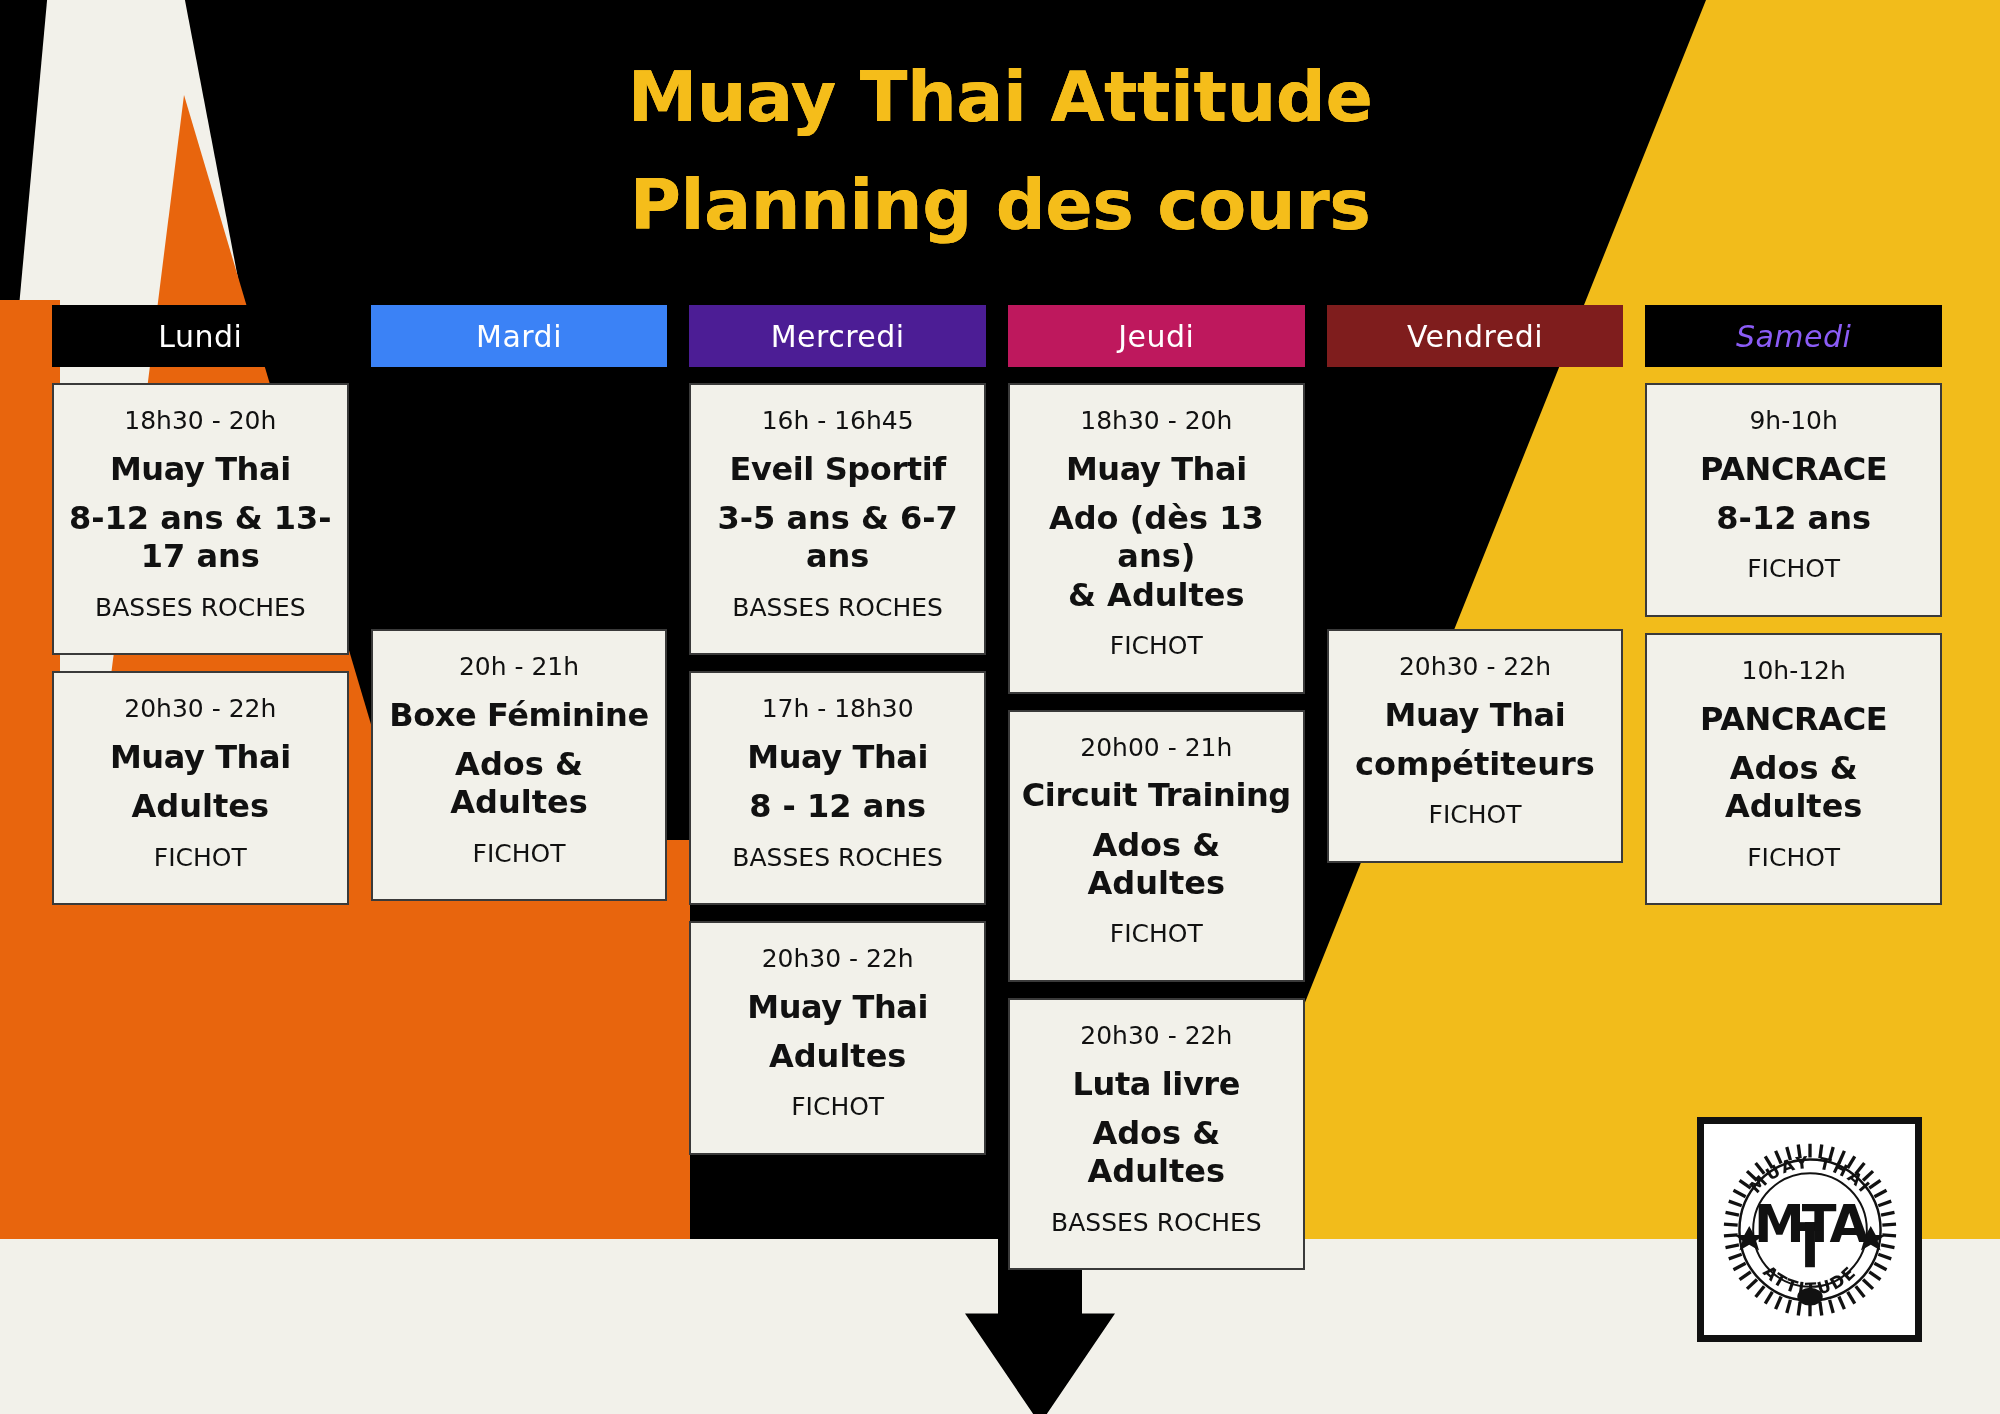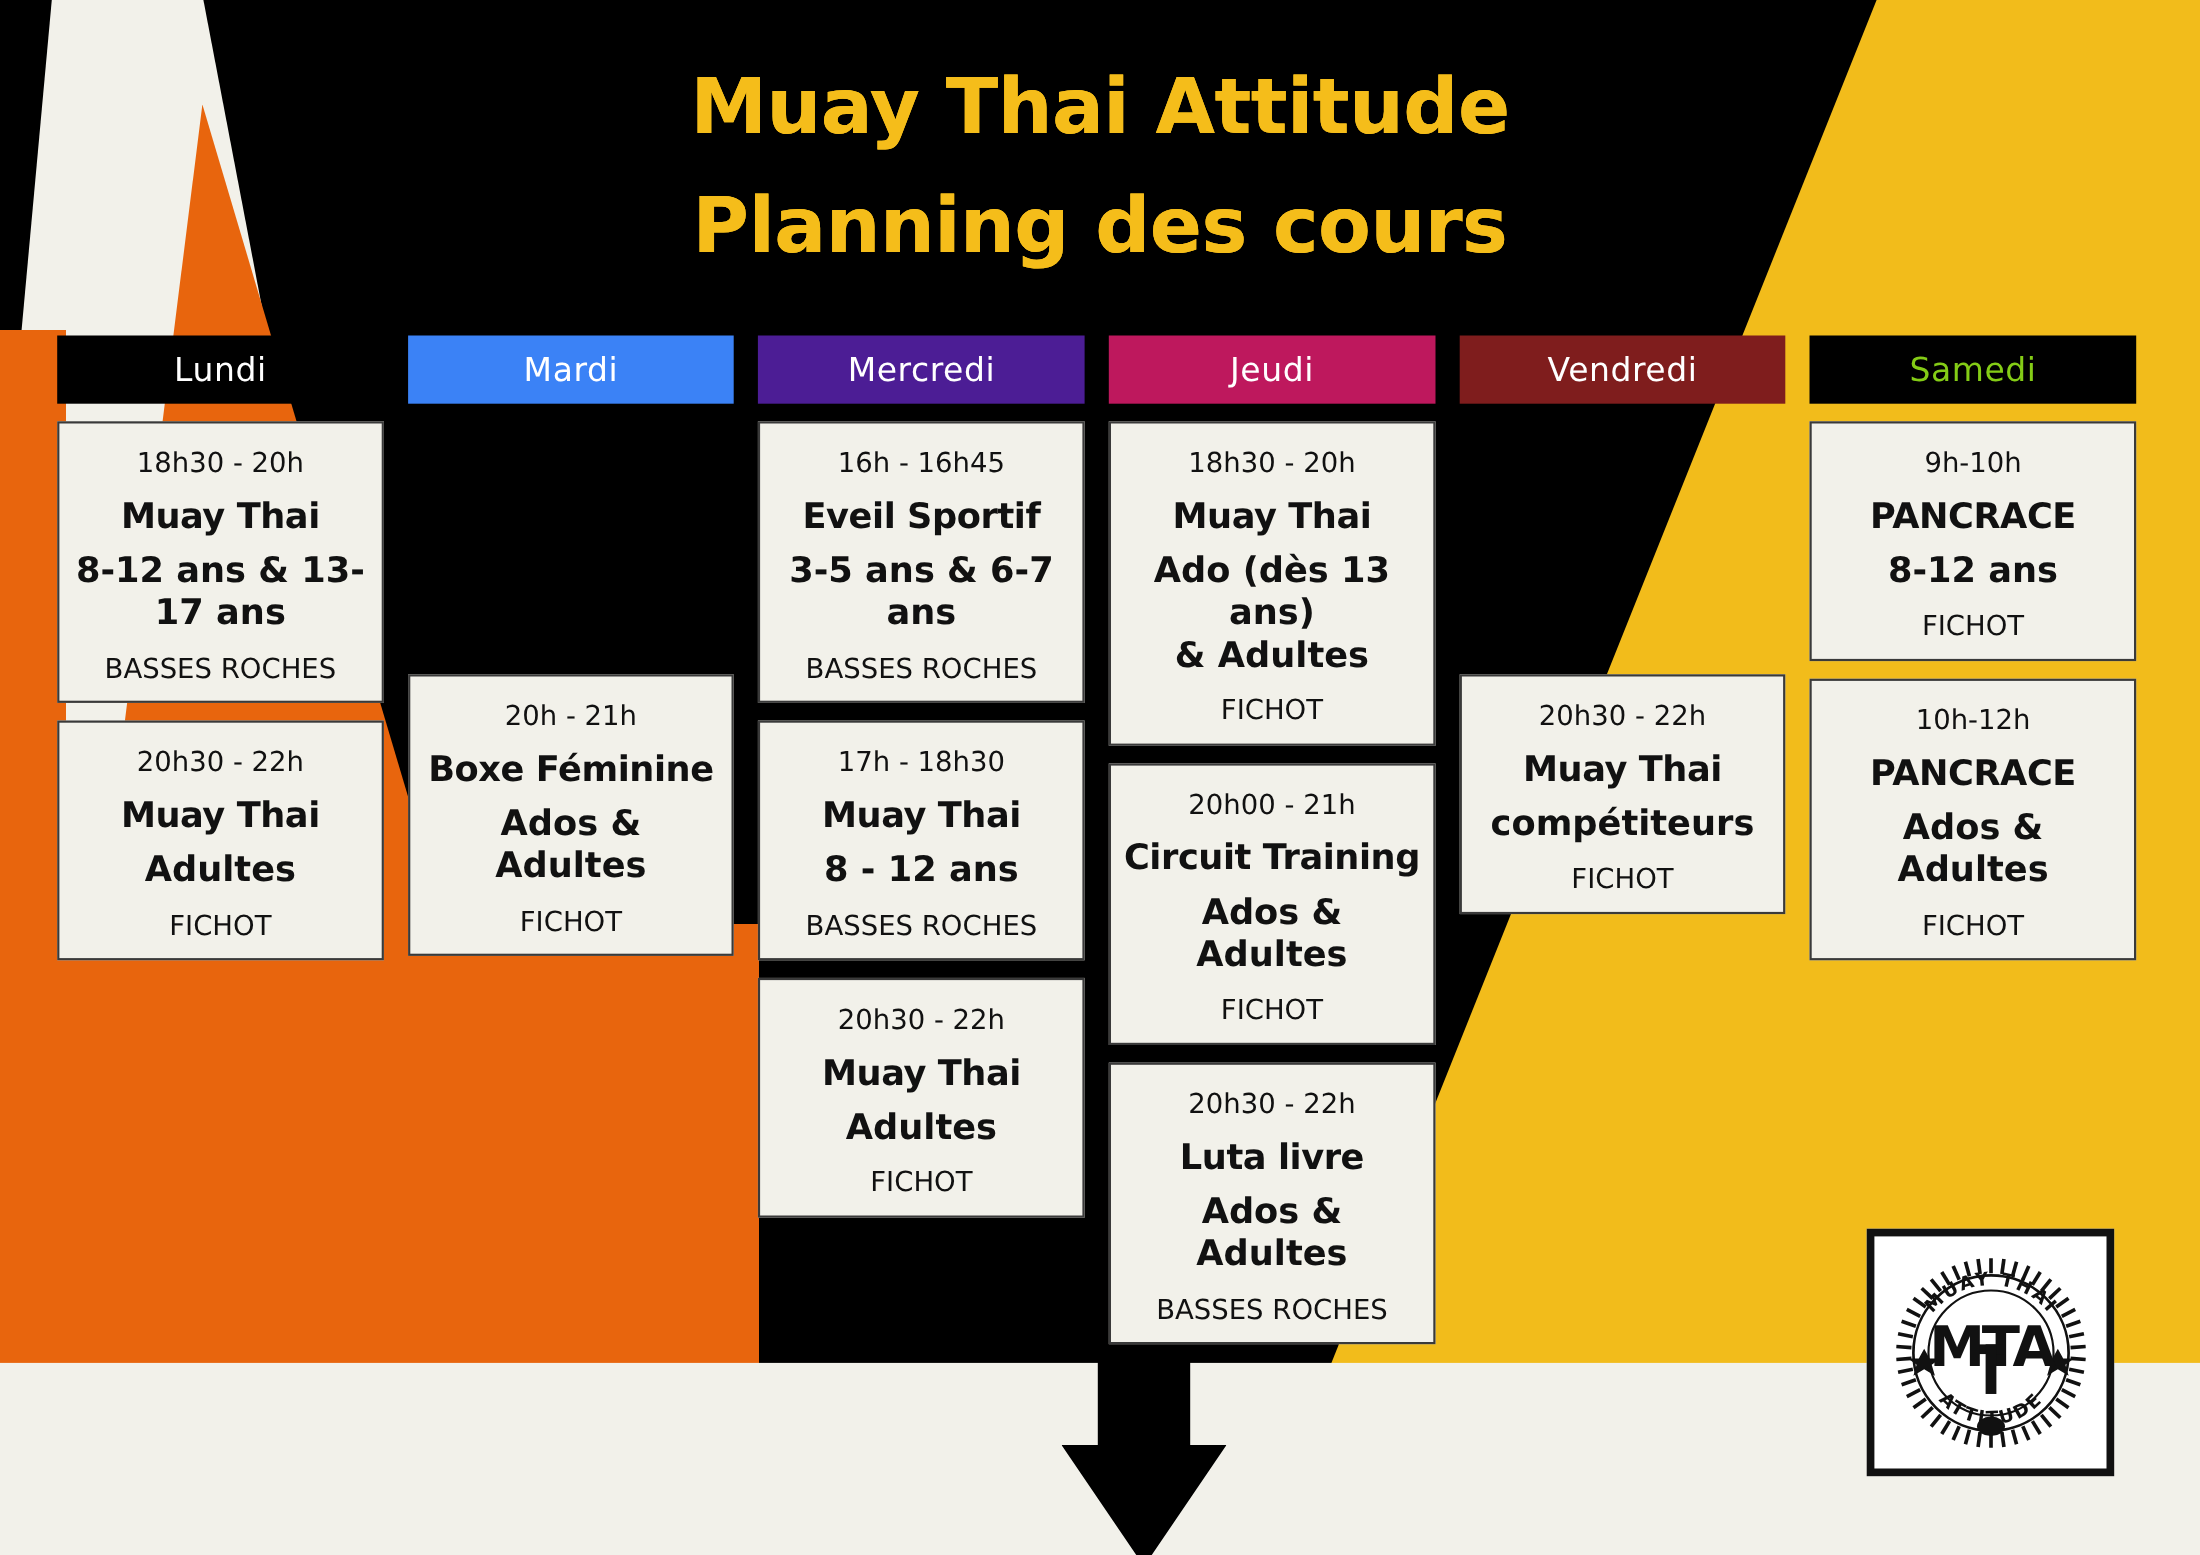--- a/index.html
+++ b/index.html
@@ -124,21 +124,21 @@
     font-size: 30px;
     letter-spacing: 0.5px;
     margin-bottom: 16px;
   }
 
   .slot { margin-bottom: 16px; }
 
   .card {
     background: #f2f1ea;
     border: 2px solid #3a3a3a;
-    padding: 22px 10px 16px;
+    padding: 22px 10px 32px;
     text-align: center;
     font-family: "DejaVu Sans", sans-serif;
     color: #111111;
   }
   .card .time {
     font-size: 25px;
     line-height: 1.15;
     margin-bottom: 16px;
     white-space: nowrap;
   }
@@ -325,21 +325,21 @@
         <div class="slot">
           <div class="card empty">
             <div class="time">&nbsp;</div>
             <div class="cls">&nbsp;</div>
             <div class="who">&nbsp;</div>
             <div class="place">&nbsp;</div>
           </div>
         </div>
       </div>
       <div class="col">
-        <div class="day-head" style="background: rgb(0, 0, 0); color: #84cc16;">Samedi</div>
+        <div class="day-head" style="background: rgb(0, 0, 0); color: #8b5cf6; font-style: italic;">Samedi</div>
         <div class="slot">
           <div class="card">
             <div class="time">9h-10h</div>
             <div class="cls">PANCRACE</div>
             <div class="who" style="white-space: pre-line;">8-12 ans</div>
             <div class="place">FICHOT</div>
           </div>
         </div>
         <div class="slot">
           <div class="card">

